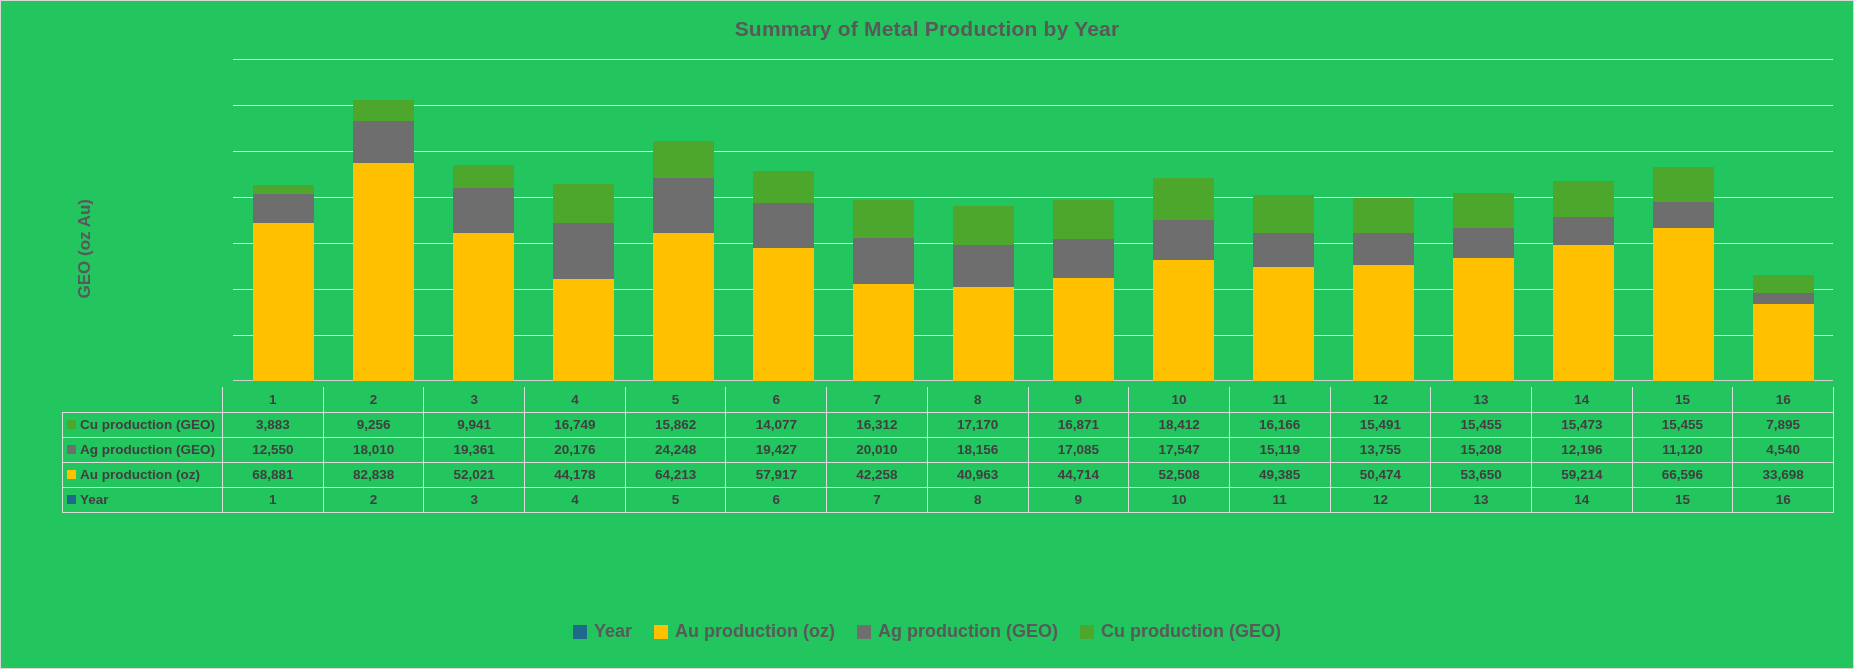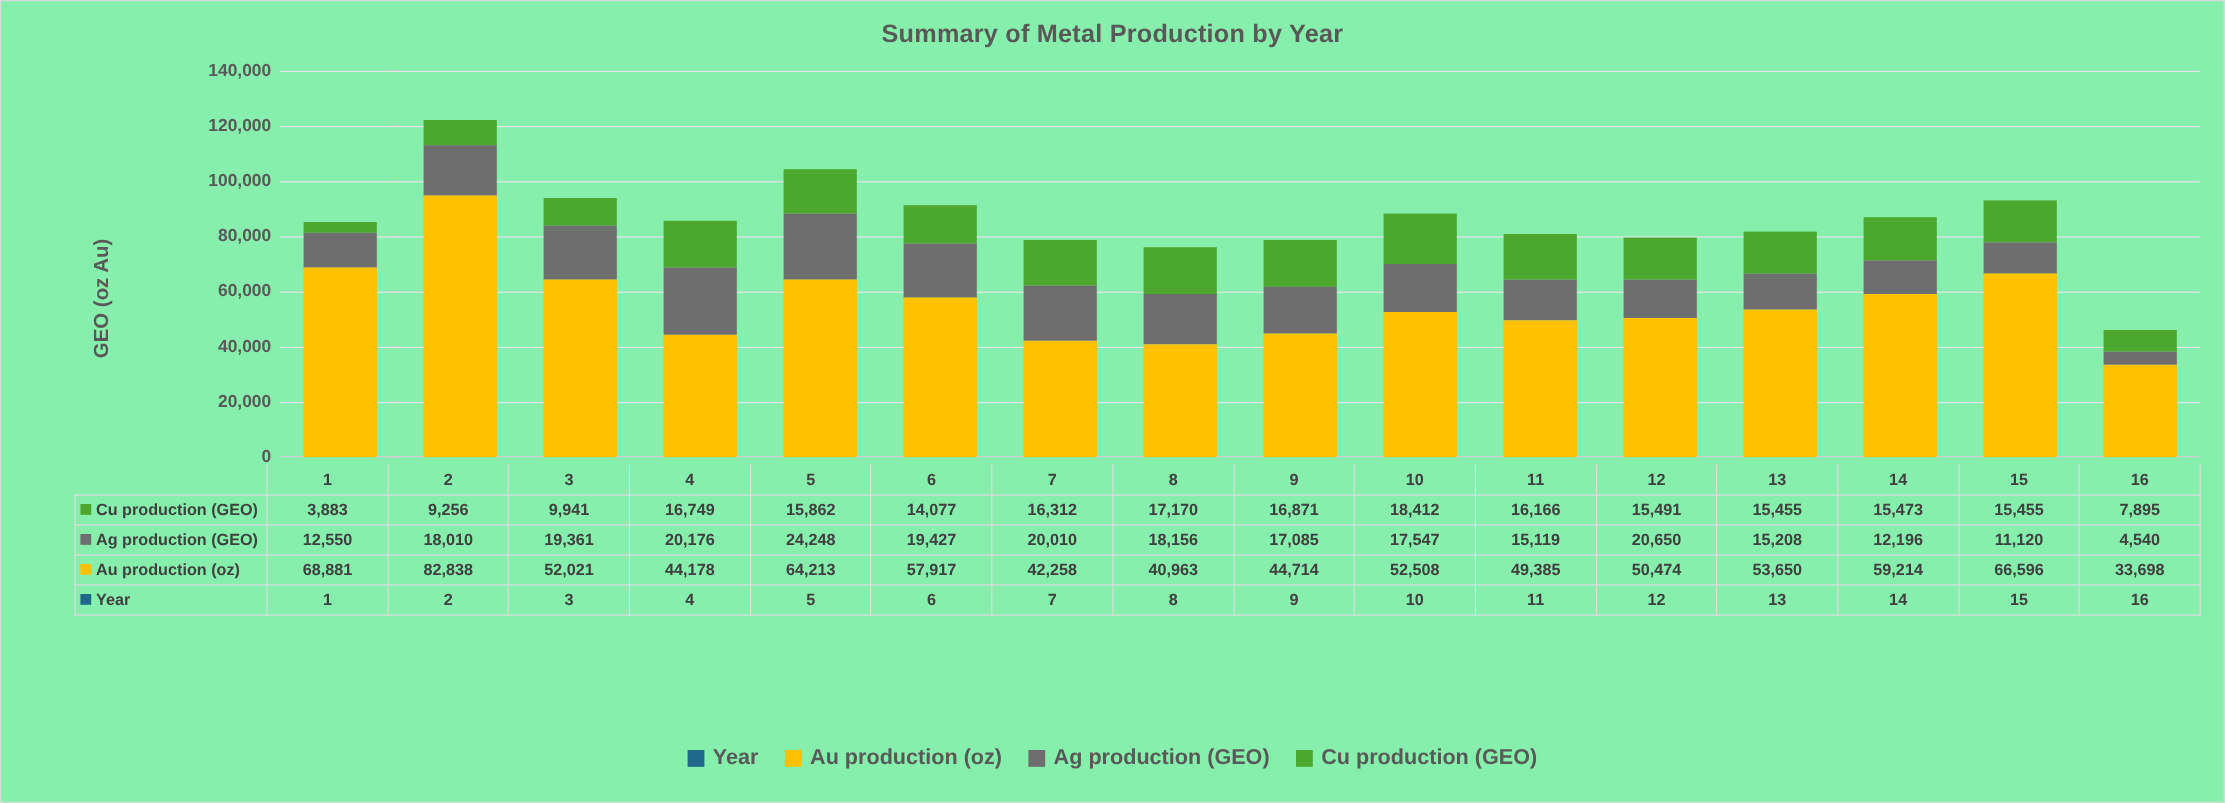--- a/index.html
+++ b/index.html
@@ -7,21 +7,21 @@
   body {
     width: 1854px; height: 669px;
     background: #ffffff;
     font-family: "Liberation Sans", sans-serif;
     color: #595959;
     overflow: hidden;
   }
   .chart-frame {
     position: relative;
     width: 1854px; height: 669px;
-    background: #86efac;
+    background: #22c55e;
     border: 1px solid #d9d9d9;
   }
   .chart-title {
     position: absolute;
     top: 16px; left: 0; right: 0;
     text-align: center;
     font-size: 21px;
     font-weight: bold;
     color: #595959;
     letter-spacing: 0.2px;
@@ -132,38 +132,20 @@
 </style>
 </head>
 <body>
 
 <div class="chart-frame">
 
   <div class="chart-title">Summary of Metal Production by Year</div>
 
   <div class="plot-wrap">
     <div class="yaxis-title">GEO (oz Au)</div>
-    <div class="ytick-col" id="ytick-col">
-        <div class="ytick" style="top: 0px;">140,000</div>
-        <div class="ytick-mark" style="top: 0px;"></div>
-        <div class="ytick" style="top: 46px;">120,000</div>
-        <div class="ytick-mark" style="top: 46px;"></div>
-        <div class="ytick" style="top: 92px;">100,000</div>
-        <div class="ytick-mark" style="top: 92px;"></div>
-        <div class="ytick" style="top: 138px;">80,000</div>
-        <div class="ytick-mark" style="top: 138px;"></div>
-        <div class="ytick" style="top: 184px;">60,000</div>
-        <div class="ytick-mark" style="top: 184px;"></div>
-        <div class="ytick" style="top: 230px;">40,000</div>
-        <div class="ytick-mark" style="top: 230px;"></div>
-        <div class="ytick" style="top: 276px;">20,000</div>
-        <div class="ytick-mark" style="top: 276px;"></div>
-        <div class="ytick" style="top: 322px;">0</div>
-        <div class="ytick-mark" style="top: 322px;"></div>
-      </div>
     <div class="plot-area">
       <div id="gridlines">
           <div class="gridline" style="top: 0px;"></div>
           <div class="gridline" style="top: 46px;"></div>
           <div class="gridline" style="top: 92px;"></div>
           <div class="gridline" style="top: 138px;"></div>
           <div class="gridline" style="top: 184px;"></div>
           <div class="gridline" style="top: 230px;"></div>
           <div class="gridline" style="top: 276px;"></div>
         </div>
@@ -331,21 +313,21 @@
           <td>18,010</td>
           <td>19,361</td>
           <td>20,176</td>
           <td>24,248</td>
           <td>19,427</td>
           <td>20,010</td>
           <td>18,156</td>
           <td>17,085</td>
           <td>17,547</td>
           <td>15,119</td>
-          <td>20,650</td>
+          <td>13,755</td>
           <td>15,208</td>
           <td>12,196</td>
           <td>11,120</td>
           <td>4,540</td>
         </tr>
         <tr>
           <td class="rowhead"><span class="swatch" style="background: rgb(255, 192, 0);"></span><span>Au production (oz)</span></td>
           <td>68,881</td>
           <td>82,838</td>
           <td>52,021</td>

